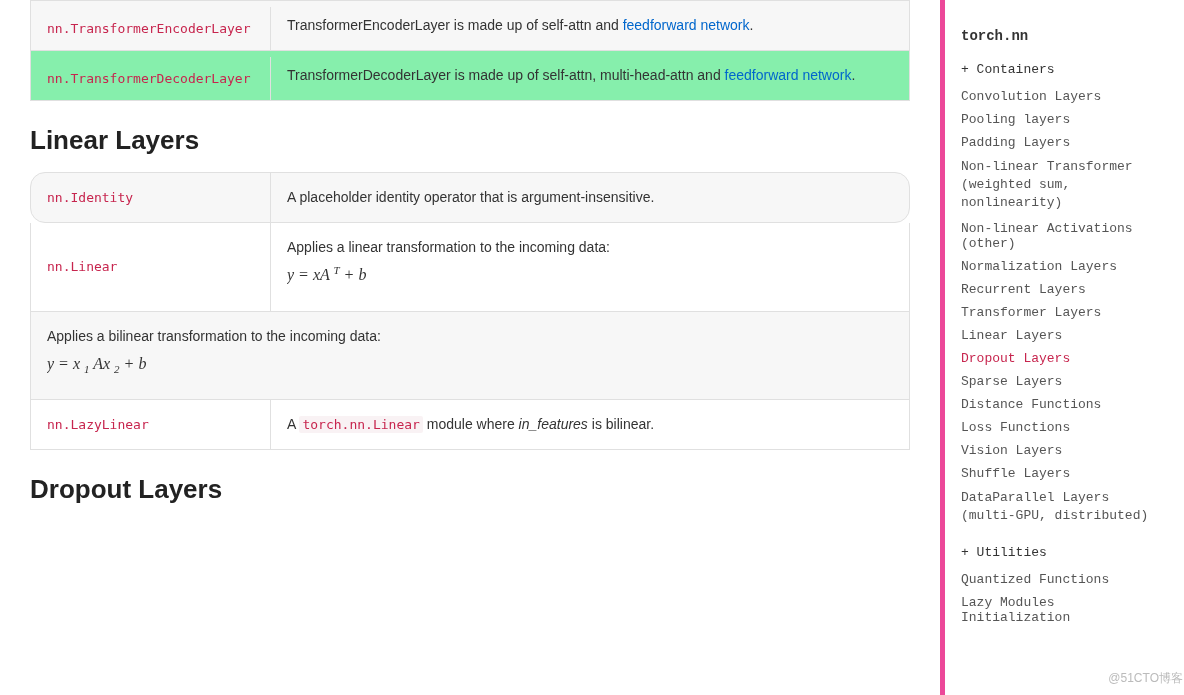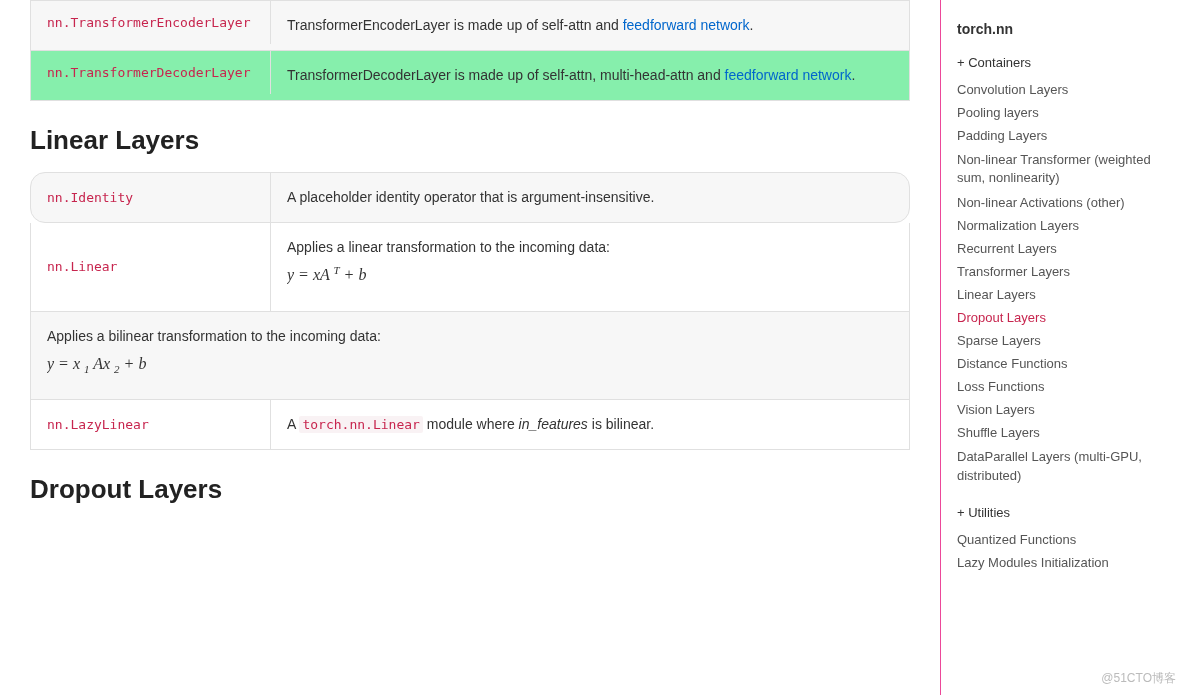--- a/index.html
+++ b/index.html
@@ -89,24 +89,25 @@
       font-size: 13px;
       background: #f9f2f4;
       padding: 1px 3px;
       border-radius: 2px;
     }
 
     
     .sidebar {
       width: 240px;
       min-width: 240px;
-      border-left: 1px solid #ec4899;
-      padding: 15px 0;
+      border-left: 5px solid #ec4899;
+      padding: 22px 0;
       background: #fff;
       overflow-y: auto;
+      font-family: Liberation Mono, monospace;
     }
 
     .sidebar-title {
       font-size: 14px;
       font-weight: bold;
       color: #333;
       padding: 6px 16px 10px 16px;
     }
 
     .sidebar-section {
@@ -134,36 +135,36 @@
     }
 
     .sidebar-item.sub {
       padding-left: 16px;
     }
 
     
     .watermark {
       position: fixed;
       bottom: 8px;
-      right: 8px;
+      right: 1px;
       font-size: 12px;
       color: #bbb;
     }
 
     
     .math-svg {
       display: inline-block;
       font-style: italic;
       font-size: 15px;
       font-family: "Times New Roman", serif;
     }
 
     .top-entry {
       display: flex;
-      align-items: flex-start;
+      align-items: flex-end;
       border: 1px solid #e0e0e0;
       margin-bottom: 0;
       background: #f7f7f7;
     }
 
     .top-entry + .top-entry {
       border-top: none;
     }
 
     .dropout-heading {

